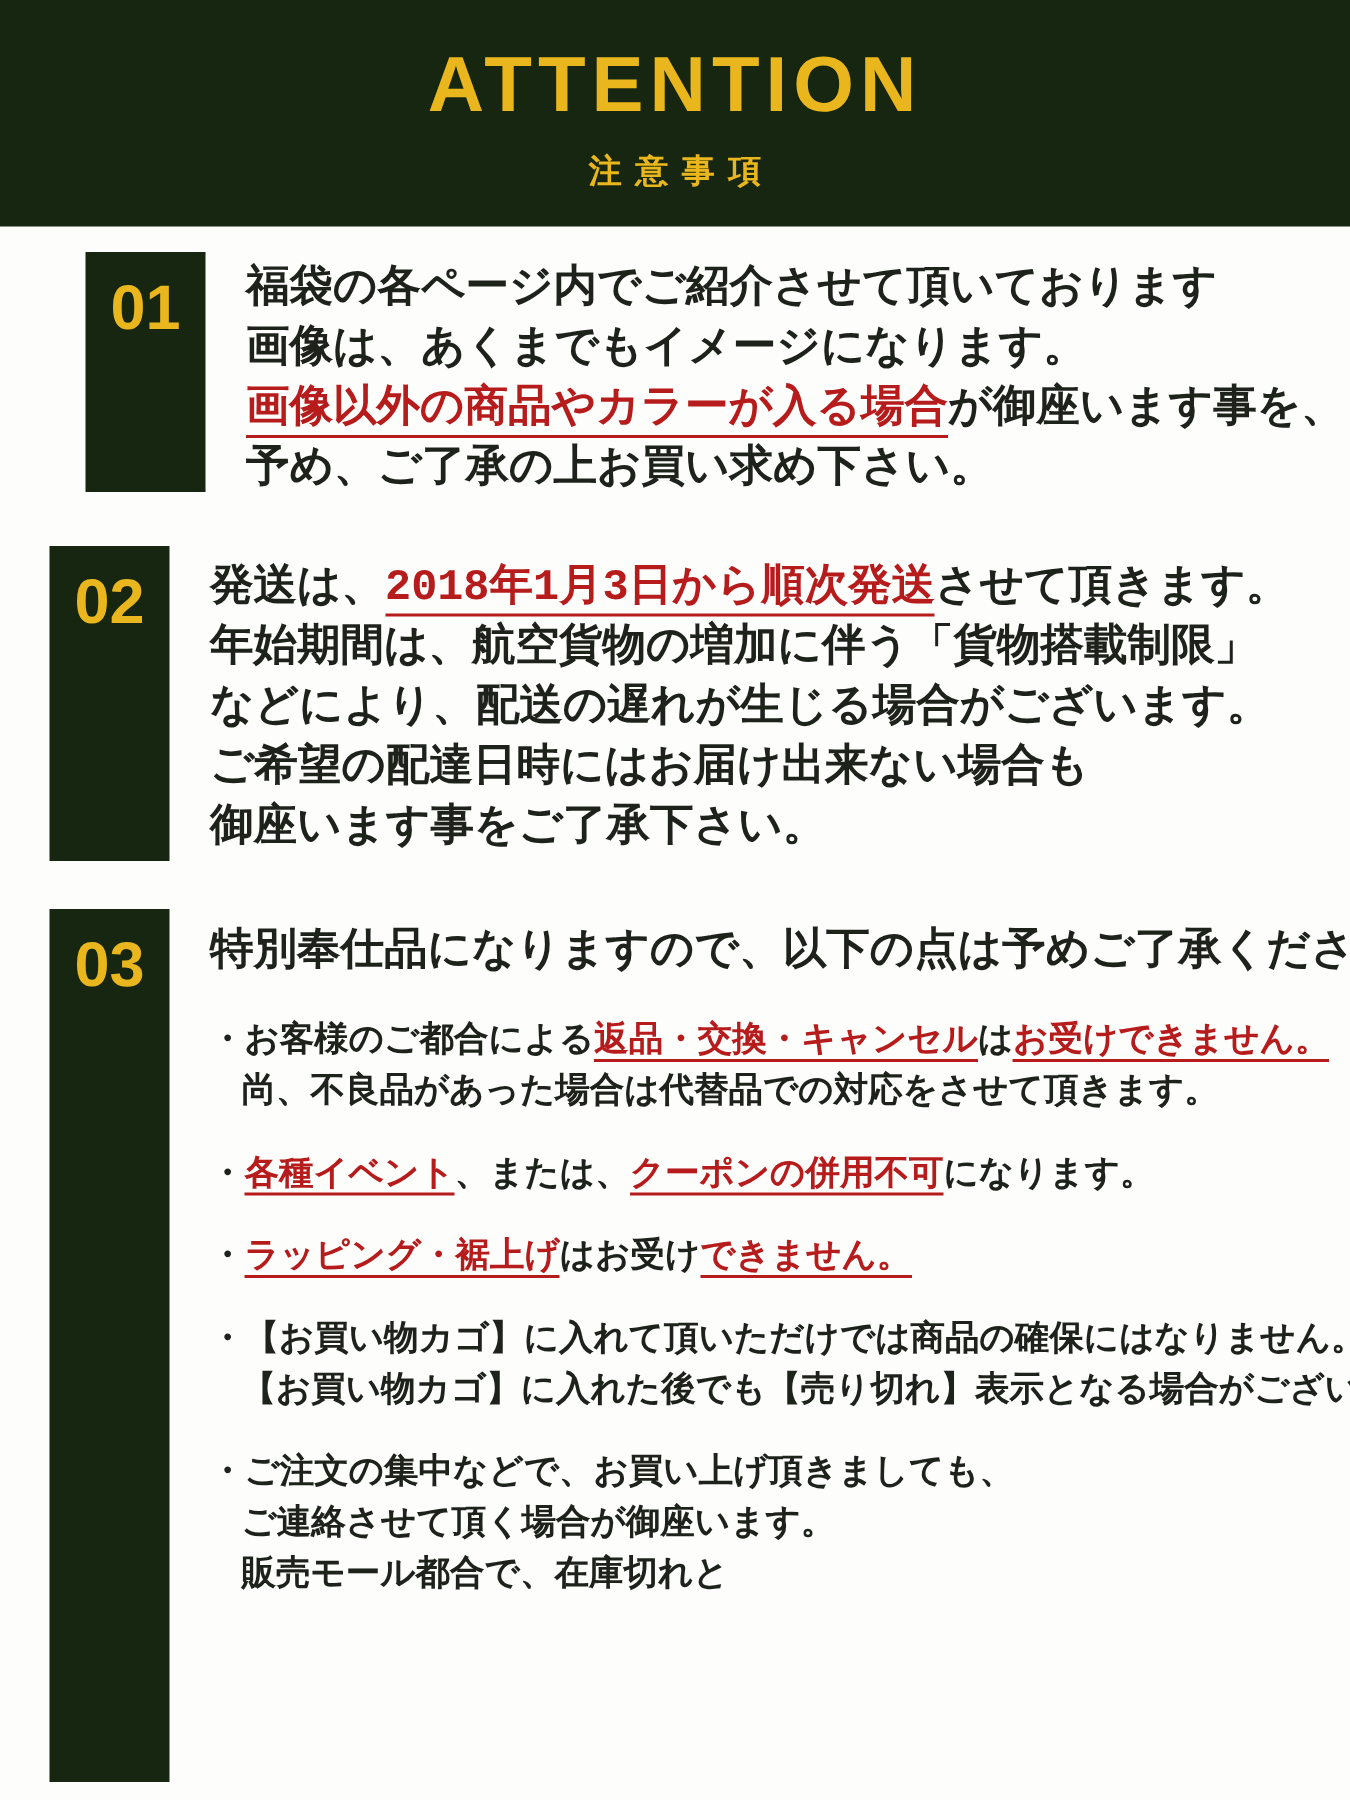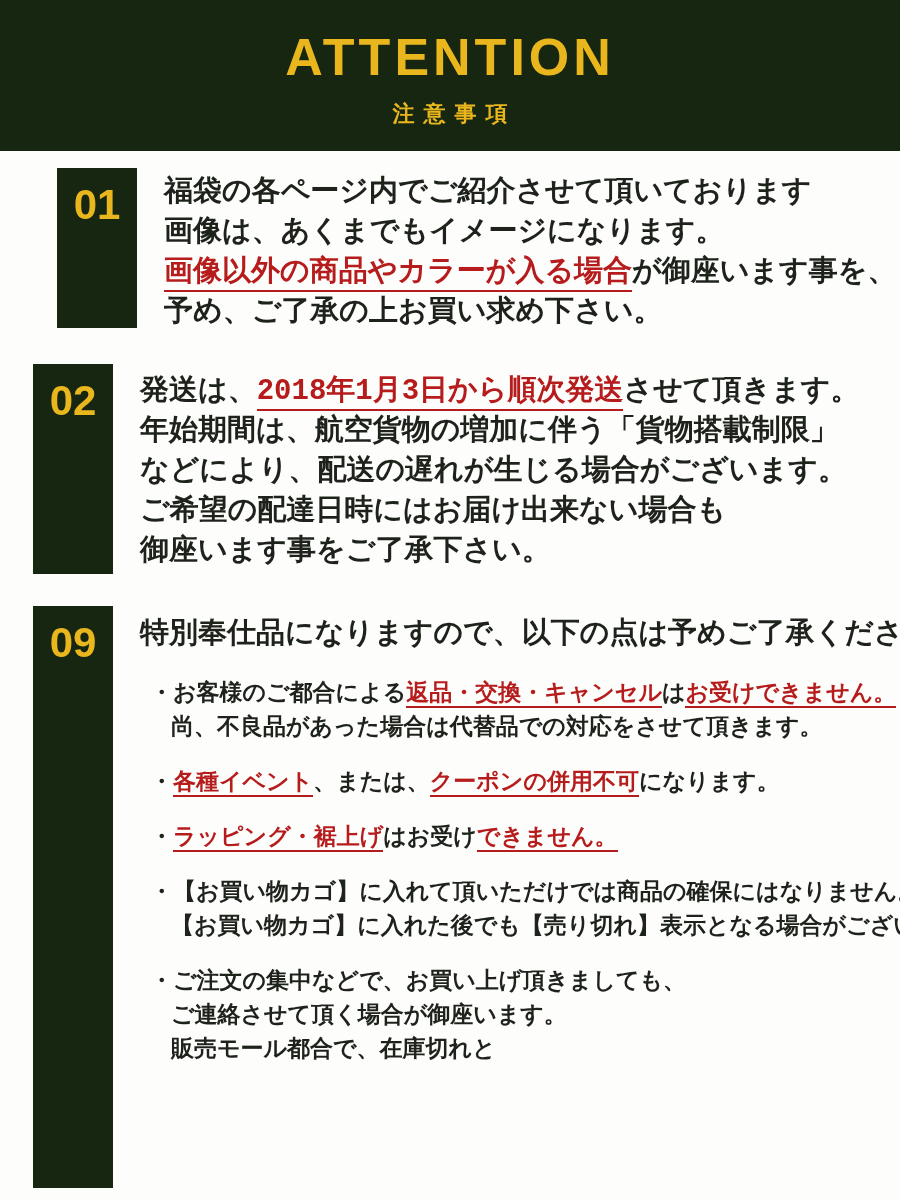--- a/index.html
+++ b/index.html
@@ -58,21 +58,21 @@
   .sec-02 .sec-body{padding-top:8px;}
   .sec-03 .sec-body{padding-top:9px;}
   .line-lg{
     font-size:29px;
     font-weight:700;
     line-height:40px;
     color:#1d221b;
     white-space:nowrap;
     font-family:Liberation Mono, monospace;
   }
-  .bullets{margin-top:20px;margin-left:10px;}
+  .bullets{margin-top:20px;}
   .bullet{margin-bottom:21px;}
   .line-sm{
     font-size:23px;
     font-weight:700;
     line-height:34px;
     color:#1d221b;
     white-space:nowrap;
   }
   .line-sm.cont{padding-left:21px;}
   .seg{color:inherit;}
@@ -104,21 +104,21 @@
         <div class="num-box"><span class="num">02</span></div>
         <div class="sec-body">
           <div class="line-lg"><span class="seg">発送は、</span><span class="seg red">2018年1月3日から順次発送</span><span class="seg">させて頂きます。</span></div>
           <div class="line-lg"><span class="seg">年始期間は、航空貨物の増加に伴う「貨物搭載制限」</span></div>
           <div class="line-lg"><span class="seg">などにより、配送の遅れが生じる場合がございます。</span></div>
           <div class="line-lg"><span class="seg">ご希望の配達日時にはお届け出来ない場合も</span></div>
           <div class="line-lg"><span class="seg">御座います事をご了承下さい。</span></div>
         </div>
       </section>
       <section class="sec sec-03">
-        <div class="num-box"><span class="num">09</span></div>
+        <div class="num-box"><span class="num">03</span></div>
         <div class="sec-body">
           <div class="line-lg"><span class="seg">特別奉仕品になりますので、以下の点は予めご了承ください。</span></div>
           <div class="bullets">
             <div class="bullet">
               <div class="line-sm"><span class="seg">・お客様のご都合による</span><span class="seg red">返品・交換・キャンセル</span><span class="seg">は</span><span class="seg red">お受けできません。</span></div>
               <div class="line-sm cont"><span class="seg">尚、不良品があった場合は代替品での対応をさせて頂きます。</span></div>
             </div>
             <div class="bullet">
               <div class="line-sm"><span class="seg">・</span><span class="seg red">各種イベント</span><span class="seg">、または、</span><span class="seg red">クーポンの併用不可</span><span class="seg">になります。</span></div>
             </div>

